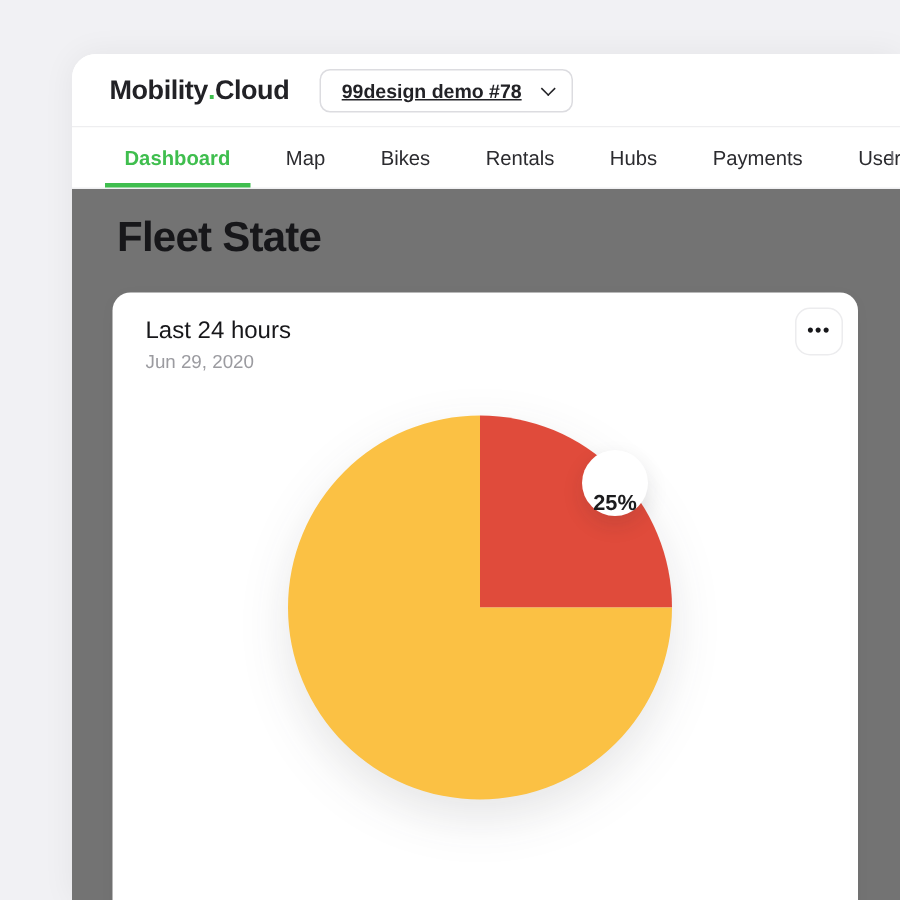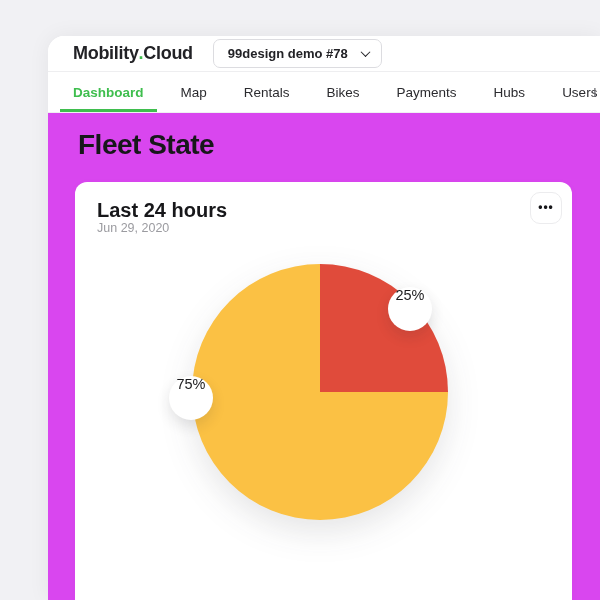--- a/index.html
+++ b/index.html
@@ -21,21 +21,21 @@
     left: 48px; top: 36px; right: 0; bottom: 0;
     background: #FFFFFF;
     border-top-left-radius: 16px;
     box-shadow: 0 0 22px rgba(25,25,35,0.06);
     display: flex;
     flex-direction: column;
     overflow: hidden;
   }
   
   .app-header {
-    height: 36px;
+    height: 49px;
     display: flex;
     align-items: center;
     padding-left: 25px;
     border-bottom: 1px solid #EEEEF0;
     background: #fff;
     flex: 0 0 auto;
   }
   .logo {
     font-size: 18px;
     font-weight: 700;
@@ -55,35 +55,36 @@
     align-items: center;
     justify-content: space-between;
     padding: 0 12px 0 14px;
     cursor: pointer;
   }
   .workspace-select .ws-label {
     font-size: 13px;
     font-weight: 600;
     color: #222226;
     white-space: nowrap;
+    text-decoration: underline;
   }
   .chevron {
     width: 7px; height: 7px;
     border-right: 1.8px solid #222226;
     border-bottom: 1.8px solid #222226;
     transform: rotate(45deg) translate(-1px,-1px);
     margin-left: 8px;
     flex: 0 0 auto;
   }
   
   .nav {
     height: 41px;
     display: flex;
     align-items: stretch;
-    padding-left: 12px;
+    padding-left: 22px;
     background: #fff;
     border-bottom: 1px solid #F0F0F2;
     flex: 0 0 auto;
     position: relative;
   }
   .tab {
     display: flex;
     align-items: center;
     padding: 3px 13px 0 13px;
     margin-right: 11px;
@@ -102,21 +103,21 @@
   .tab.partial {
     position: absolute;
     left: 545px; top: 0; bottom: 0;
     margin: 0; padding: 3px 0 0 0;
     color: #6E6E74;
   }
   
   .content {
     position: relative;
     flex: 1 1 auto;
-    background: #d946ef;
+    background: #737373;
   }
   .page-title {
     position: absolute;
     left: 30px; top: 16px;
     font-size: 28px;
     font-weight: 800;
     letter-spacing: -0.5px;
     color: #17171A;
   }
   
@@ -124,22 +125,22 @@
     position: absolute;
     left: 27px; top: 69px;
     width: 497px; height: 560px;
     background: #fff;
     border-radius: 12px;
     box-shadow: 0 2px 10px rgba(20,20,30,0.03);
   }
   .card-title {
     position: absolute;
     left: 22px; top: 17px;
-    font-size: 20px;
-    font-weight: 700;
+    font-size: 16px;
+    font-weight: 400;
     color: #17171A;
   }
   .card-date {
     position: absolute;
     left: 22px; top: 39px;
     font-size: 12.5px;
     color: #9B9BA0;
   }
   .menu-button {
     position: absolute;
@@ -168,24 +169,24 @@
     width: 290px; height: 290px;
     filter: drop-shadow(0 12px 16px rgba(40,40,50,0.12));
   }
   .pie-badge {
     position: absolute;
     width: 44px; height: 44px;
     border-radius: 50%;
     background: #fff;
     box-shadow: 0 6px 14px rgba(30,30,40,0.12);
     display: flex;
-    align-items: flex-start;
+    align-items: flex-end;
     justify-content: center;
     font-size: 14.5px;
-    font-weight: 400;
+    font-weight: 700;
     color: #1C1C1E;
   }
   .badge-25 { left: 313px; top: 105px; }
   .badge-75 { left: 94px;  top: 194px; }
 </style>
 </head>
 <body>
 
 <div class="screen">
   <div class="panel">
@@ -196,24 +197,24 @@
       </div>
       <div class="workspace-select">
         <span class="ws-label">99design demo #78</span>
         <span class="chevron"></span>
       </div>
     </div>
 
     <div class="nav">
       <div class="tab active">Dashboard</div>
       <div class="tab">Map</div>
+      <div class="tab">Bikes</div>
       <div class="tab">Rentals</div>
-      <div class="tab">Bikes</div>
+      <div class="tab">Hubs</div>
       <div class="tab">Payments</div>
-      <div class="tab">Hubs</div>
       <div class="tab">Users</div>
       <div class="tab partial">I</div>
     </div>
 
     <div class="content">
       <div class="page-title">Fleet State</div>
 
       <div class="card">
         <div class="card-title">Last 24 hours</div>
         <div class="card-date">Jun 29, 2020</div>
@@ -222,20 +223,17 @@
         </div>
 
         <svg class="pie-svg" viewBox="-145 -145 290 290">
             <path d="M 0 0 L 0 -128 A 128 128 0 0 1 128 -7.83773951454306e-15 Z" fill="#E04B3B"></path>
             <path d="M 0 0 L 128 -7.83773951454306e-15 A 128 128 0 1 1 -3.135095805817224e-14 -128 Z" fill="#FBC144"></path>
           </svg>
 
         <div class="pie-badge badge-25">
           <span>25%</span>
         </div>
-        <div class="pie-badge badge-75">
-          <span>75%</span>
-        </div>
       </div>
     </div>
 
   </div>
 </div>
 
 </body></html>

